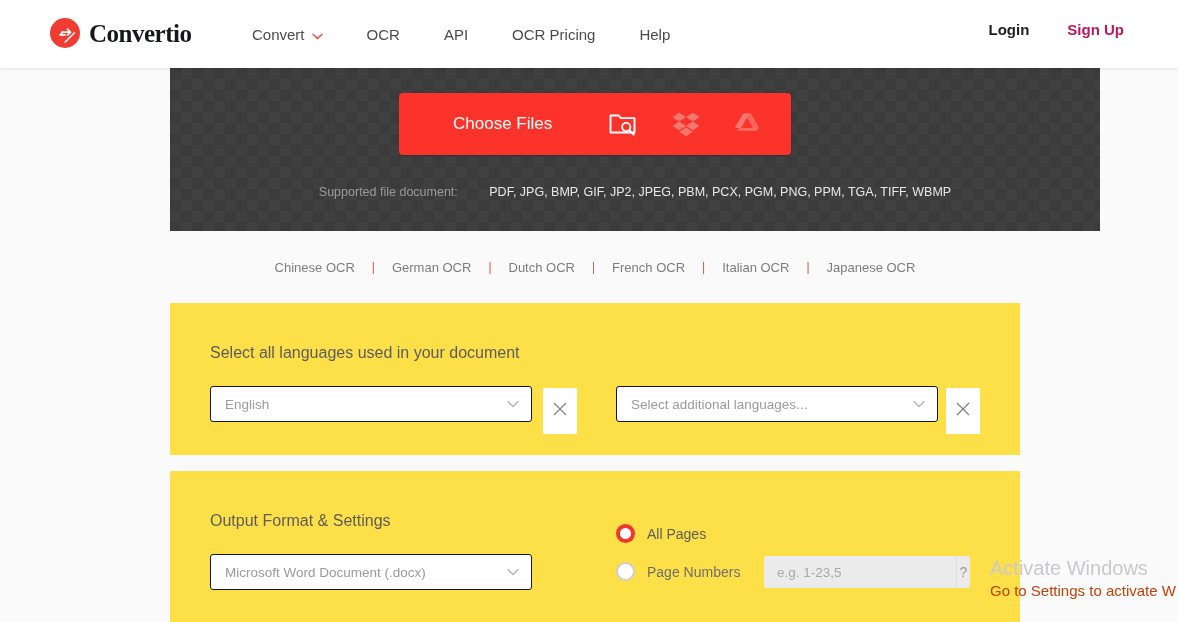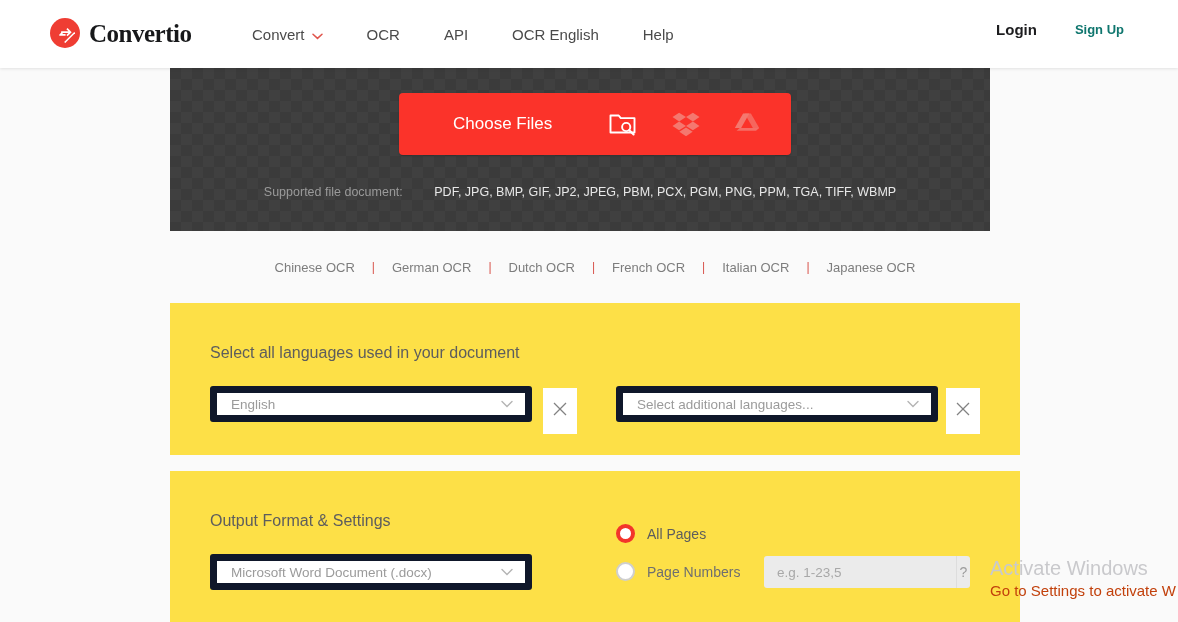--- a/index.html
+++ b/index.html
@@ -47,26 +47,26 @@
     white-space: nowrap;
   }
   .nav-item:first-child { padding-left: 0; }
   .chev-red { display: block; }
 
   .header-right {
     position: absolute; right: 54px; top: 0; height: 59px;
     display: flex; align-items: center; gap: 38px;
   }
   .login-link { font-size: 15px; font-weight: bold; color: #1d1d1f; cursor: pointer; }
-  .signup-link { font-size: 13px; font-weight: bold; color: #0f766e; cursor: pointer; }
+  .signup-link { font-size: 15px; font-weight: bold; color: #be185d; cursor: pointer; }
 
   
   .hero {
     position: absolute; left: 170px; top: 68px;
-    width: 820px; height: 163px;
+    width: 930px; height: 163px;
     background-color: #3b3b3b;
     background-image:
       linear-gradient(45deg, rgba(255,255,255,0.022) 25%, transparent 25%, transparent 75%, rgba(255,255,255,0.022) 75%),
       linear-gradient(45deg, rgba(255,255,255,0.022) 25%, transparent 25%, transparent 75%, rgba(255,255,255,0.022) 75%);
     background-size: 22px 22px;
     background-position: 0 0, 11px 11px;
     overflow: hidden;
   }
   .choose-btn {
     position: absolute; left: 229px; top: 25px;
@@ -127,21 +127,21 @@
     font-size: 16px; color: #5d5d5d;
     white-space: nowrap;
   }
   .panel-out .panel-title { top: 41px; }
 
   
   .select-box {
     position: absolute;
     height: 36px;
     background: #ffffff;
-    border: 7px solid #0f172a;
+    border: 1px solid #0f172a;
     border-radius: 3px;
     display: flex; align-items: center;
     cursor: pointer;
   }
   .select-val {
     font-size: 13.5px; color: #9b9b9b;
     padding-left: 14px; white-space: nowrap;
     overflow: hidden; text-overflow: ellipsis;
     flex: 1;
   }
@@ -233,21 +233,21 @@
           </svg>
       </span>
     </div>
     <div class="nav-item">
       <span>OCR</span>
     </div>
     <div class="nav-item">
       <span>API</span>
     </div>
     <div class="nav-item">
-      <span>OCR English</span>
+      <span>OCR Pricing</span>
     </div>
     <div class="nav-item">
       <span>Help</span>
     </div>
   </nav>
 
   <div class="header-right">
     <span class="login-link">Login</span>
     <span class="signup-link">Sign Up</span>
   </div>

